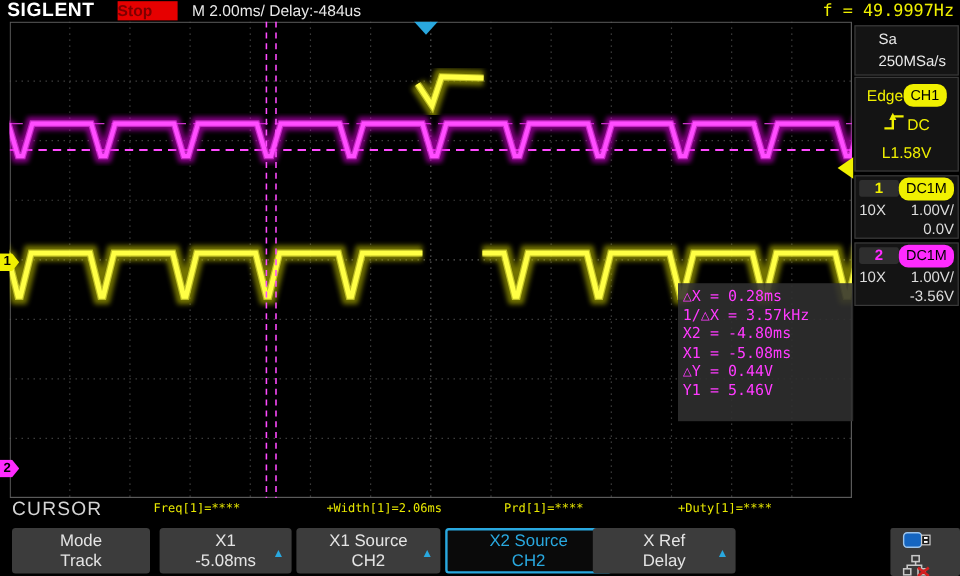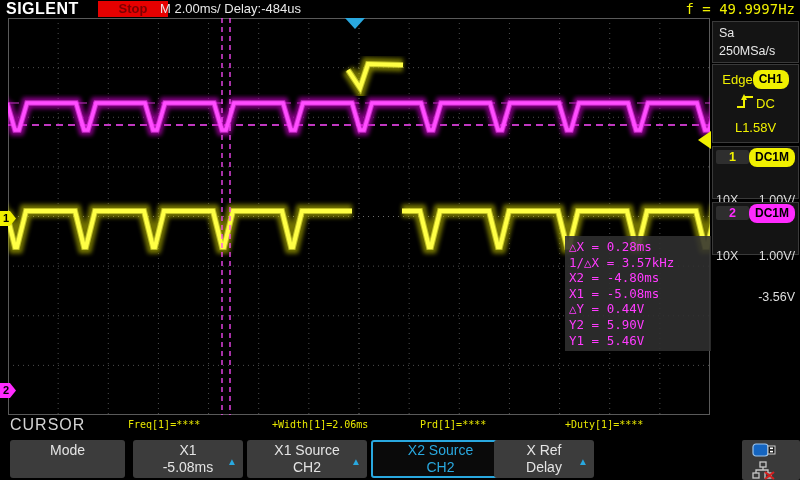--- a/index.html
+++ b/index.html
@@ -1,39 +1,39 @@
 <!DOCTYPE html>
 <html><head>
 <meta charset="utf-8">
 <style>
   html,body{margin:0;padding:0;background:#000;}
   #screen{position:relative;width:800px;height:480px;background:#000;overflow:hidden;
           font-family:"Liberation Sans",sans-serif;-webkit-font-smoothing:none;}
   
   #topbar{position:absolute;left:0;top:0;width:800px;height:19px;}
   .brand{position:absolute;left:6px;top:0px;color:#fff;font-size:16px;font-weight:700;letter-spacing:.5px;}
-  .stopbadge{position:absolute;left:98px;top:1px;width:70px;height:16px;background:#e60000;color:#7e0000;
-             font-weight:700;font-size:13px;text-align:center;line-height:16px;}
+  .stopbadge{position:absolute;left:98px;top:1px;width:50px;height:16px;background:#e60000;color:#7e0000;
+             font-weight:700;font-size:13px;text-align:left;line-height:16px;}
   .timebase{position:absolute;left:160px;top:1px;color:#e8e8e8;font-size:13px;}
   .freqcounter{position:absolute;right:5px;top:1px;color:#f0f000;font-size:14px;font-family:"DejaVu Sans Mono",monospace;}
   
   #grat{position:absolute;left:8px;top:18px;width:702px;height:397px;}
   
   .sidebox{position:absolute;left:712px;width:87px;box-sizing:border-box;background:#141414;border:1px solid #3a3a3a;}
-  #acqbox{top:21px;height:42px;color:#e8e8e8;font-size:12.5px;padding:2px 6px;line-height:18px;}
+  #acqbox{top:21px;height:42px;color:#e8e8e8;font-size:12.5px;padding:2px 19px;line-height:18px;}
   #trigbox{top:64px;height:79px;color:#f0f000;font-size:13px;padding:2px 4px;}
   .trow{display:flex;justify-content:center;align-items:center;height:24px;}
-  .badge{border-radius:8px;padding:2px 6px;font-weight:700;font-size:12px;color:#000;line-height:15px;}
+  .badge{border-radius:8px;padding:2px 6px;font-weight:400;font-size:12px;color:#000;line-height:15px;}
   .badge.y{background:#f0f000;} .badge.m{background:#ff2bff;}
   .chbox{top:0;height:53px;color:#ddd;font-size:12.5px;}
   #ch1box{top:146px;} #ch2box{top:202px;}
   .chhead{display:flex;justify-content:space-between;align-items:center;height:18px;padding:1px 3px;}
   .chnum{background:#2e2e2e;width:34px;text-align:center;font-weight:700;border-radius:2px;}
   .chnum.y{color:#f0f000;} .chnum.m{color:#ff2bff;}
-  .chrow{display:flex;justify-content:space-between;padding:0 3px;line-height:16px;margin-top:25px;}
+  .chrow{display:flex;justify-content:space-between;padding:0 3px;line-height:16px;}
   .chrow .r{text-align:right;flex:1;}
   
   .chanmark{position:absolute;left:0;width:16px;height:15px;color:#000;font-size:11px;font-weight:700;
             line-height:15px;text-align:left;padding-left:3px;box-sizing:border-box;
             clip-path:polygon(0 0,62% 0,100% 50%,62% 100%,0 100%);}
   #mark-ch1{top:211px;background:#f0f000;}
   #mark-ch2{top:383px;background:#ff2bff;}
   #triglevel{position:absolute;left:698px;top:131px;width:0;height:0;
              border-top:9px solid transparent;border-bottom:9px solid transparent;border-right:13px solid #f0f000;}
   
@@ -45,21 +45,21 @@
   #cursor-title{position:absolute;left:10px;top:1px;color:#d4d4d4;font-size:16px;letter-spacing:1px;}
   .meas{position:absolute;top:4px;color:#e8e800;font-size:10px;font-family:"DejaVu Sans Mono",monospace;}
   .m0{left:128px;} .m1{left:272px;} .m2{left:420px;} .m3{left:565px;}
   
   #menurow{position:absolute;left:0;top:438px;width:800px;height:42px;}
   .softkey{position:absolute;top:2px;height:38px;background:#3c3c3c;border-radius:3px;color:#e4e4e4;
            font-size:14px;text-align:center;box-sizing:border-box;padding-top:2px;line-height:17px;}
   .softkey .arrow{position:absolute;right:6px;top:13px;color:#29a8df;font-size:10px;}
   .softkey.active{background:#0a0a0a;border:2px solid #29a8df;color:#29a8df;padding-top:0;}
   #sk0{left:10px;width:115px;} #sk1{left:133px;width:110px;} #sk2{left:247px;width:120px;}
-  #sk3{left:371px;width:139px;} #sk4{left:494px;width:100px;}
+  #sk3{left:371px;width:139px;} #sk4{left:494px;width:119px;}
   #iconbox{position:absolute;left:742px;top:2px;width:58px;height:40px;background:#3a3a3a;border-radius:2px;
            padding:3px 0 0 10px;box-sizing:border-box;}
 </style>
 </head>
 <body>
 
 <div id="screen">
 
   <div id="topbar">
     <span class="brand">SIGLENT</span>
@@ -117,21 +117,20 @@
   <div class="chanmark" id="mark-ch1">1</div>
   <div class="chanmark" id="mark-ch2">2</div>
   <div id="triglevel"></div>
 
   <div id="cursorbox">
     <div>△X = 0.28ms</div>
     <div>1/△X = 3.57kHz</div>
     <div>X2 = -4.80ms</div>
     <div>X1 = -5.08ms</div>
     <div>△Y = 0.44V</div>
-    <div>Y2 = 5.90V</div>
     <div>Y1 = 5.46V</div>
   </div>
 
   <div class="sidebox" id="acqbox">
     <div>Sa 250MSa/s</div>
     <div>Curr 7.00Mpts</div>
   </div>
 
   <div class="sidebox" id="trigbox">
     <div class="trow">
@@ -187,20 +186,21 @@
     <span id="cursor-title">CURSOR</span>
     <span class="meas m0">Freq[1]=****</span>
     <span class="meas m1">+Width[1]=2.06ms</span>
     <span class="meas m2">Prd[1]=****</span>
     <span class="meas m3">+Duty[1]=****</span>
   </div>
 
   <div id="menurow">
     <div class="softkey" id="sk0">
       <div>Mode</div>
+      <div>Track</div>
     </div>
     <div class="softkey" id="sk1">
       <div>X1</div>
       <div>-5.08ms</div>
       <span class="arrow">▲</span>
     </div>
     <div class="softkey" id="sk2">
       <div>X1 Source</div>
       <div>CH2</div>
       <span class="arrow">▲</span>

